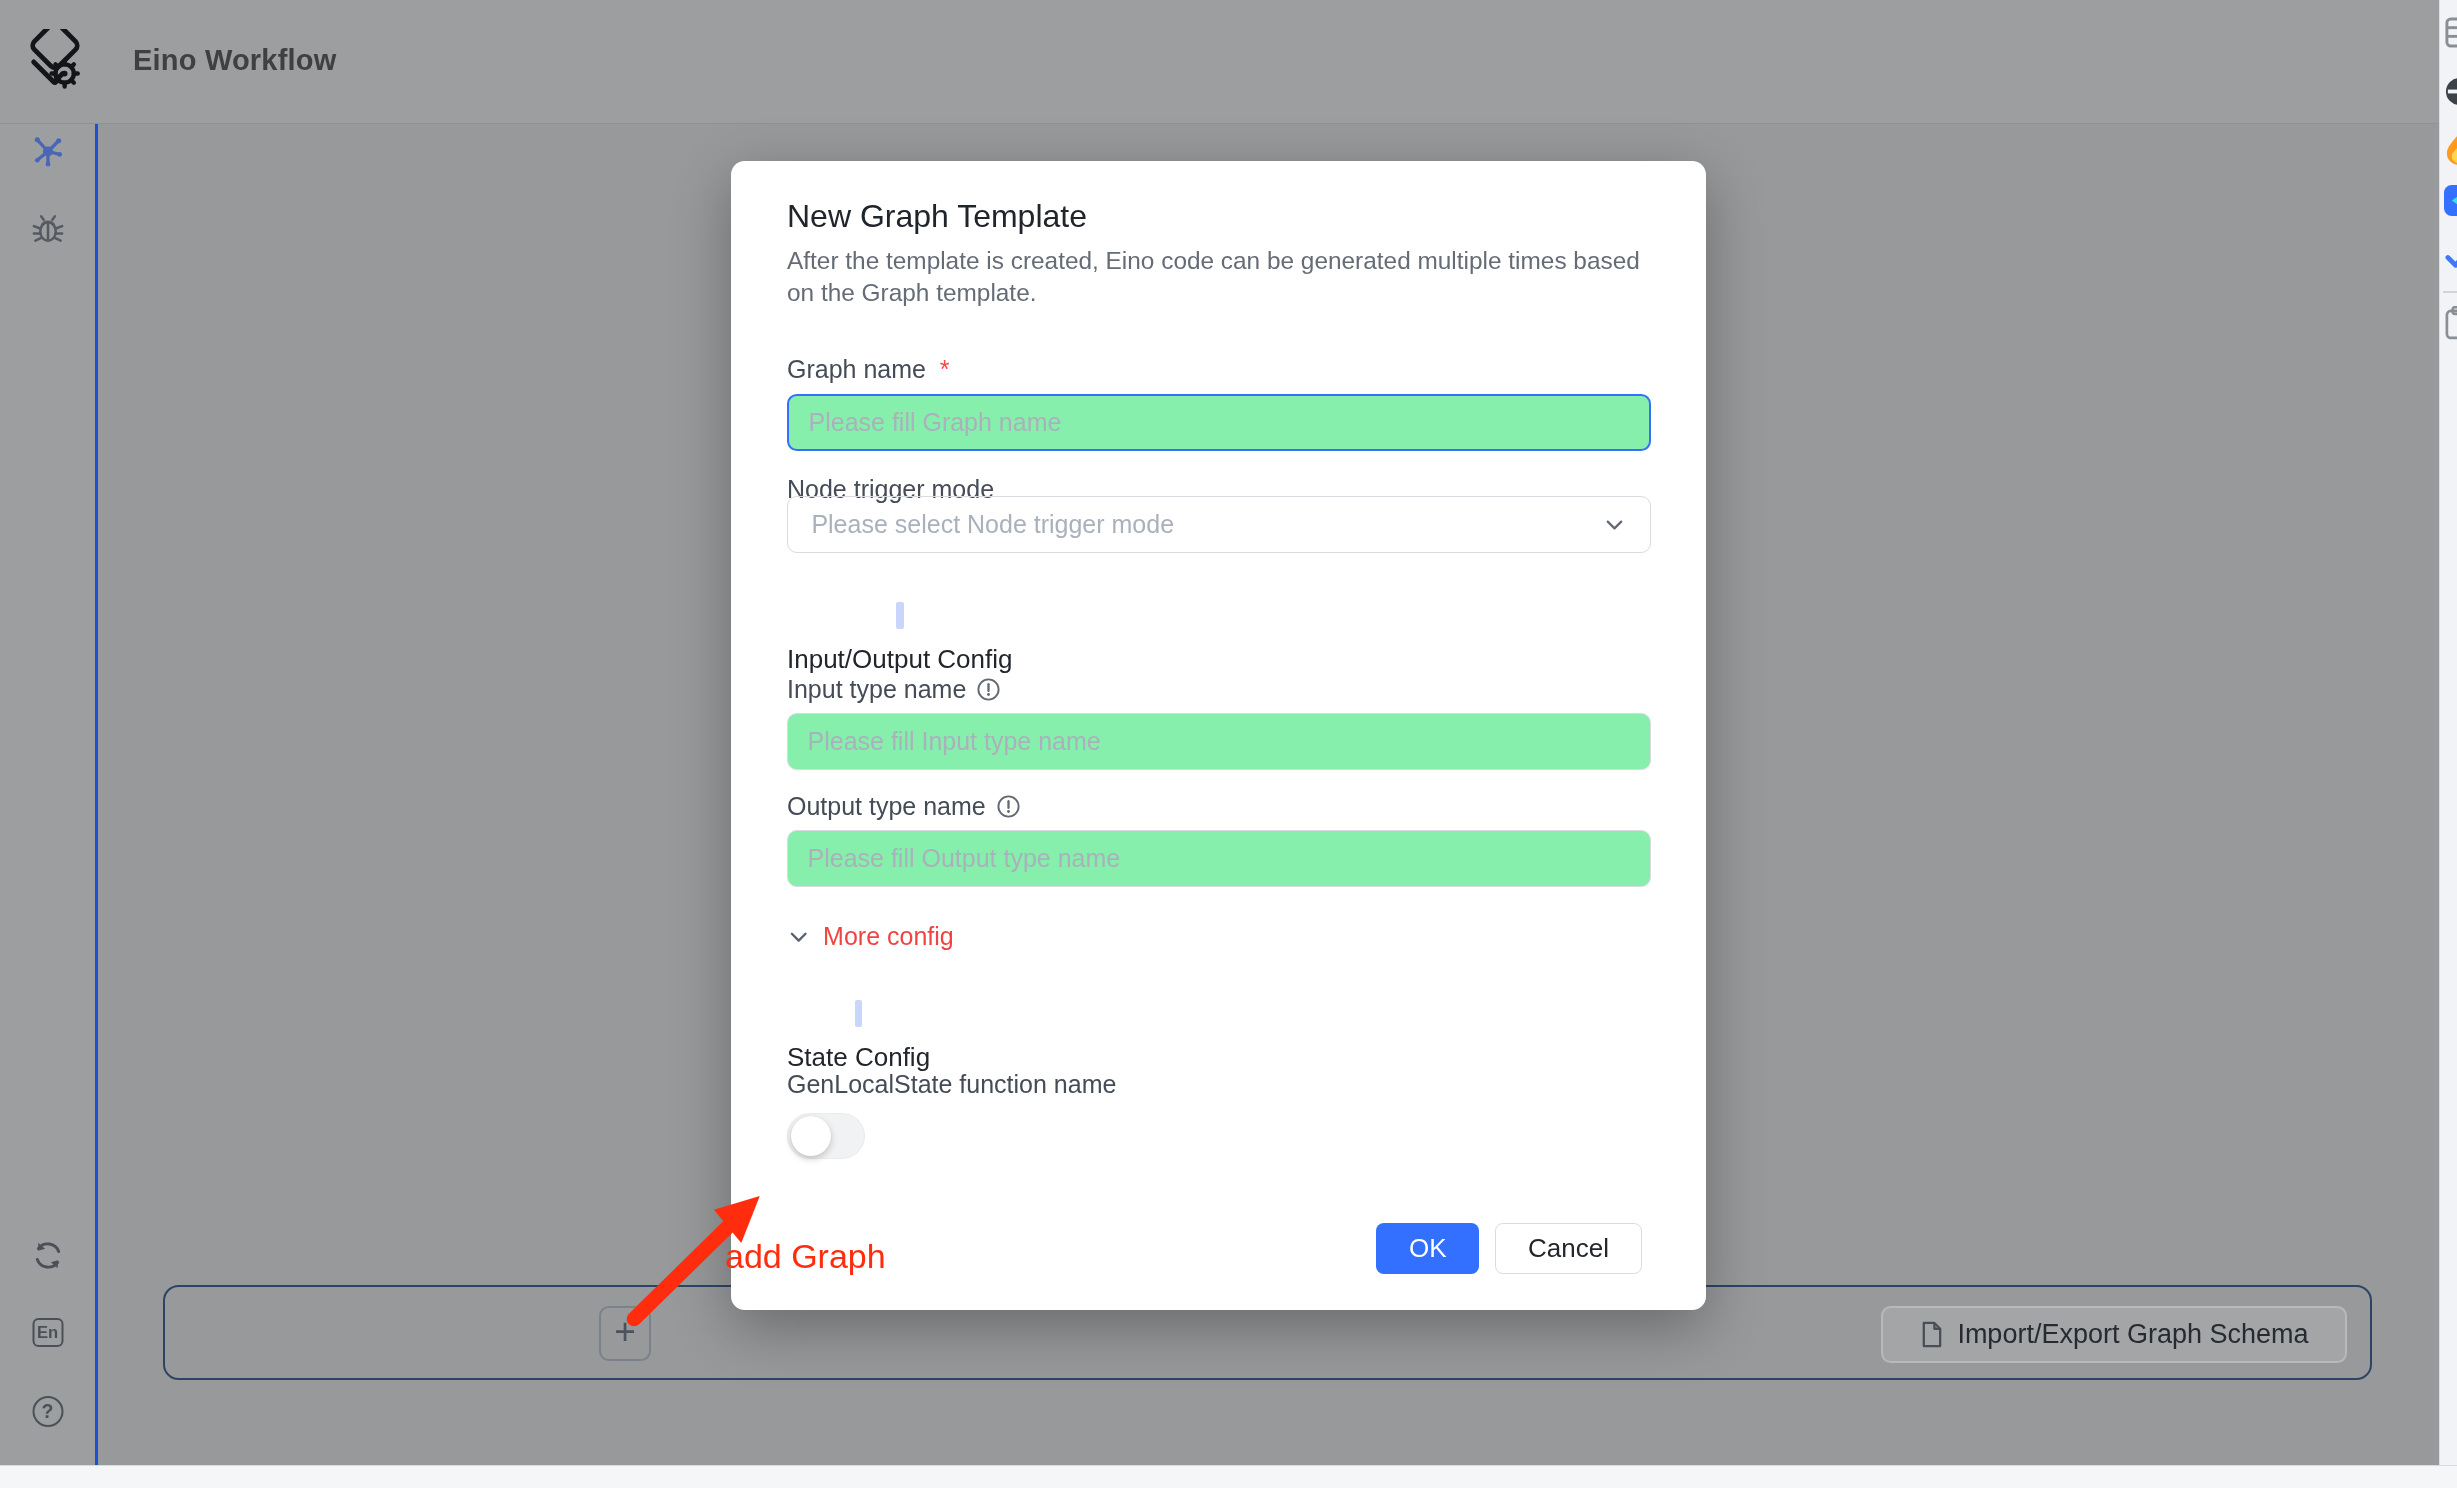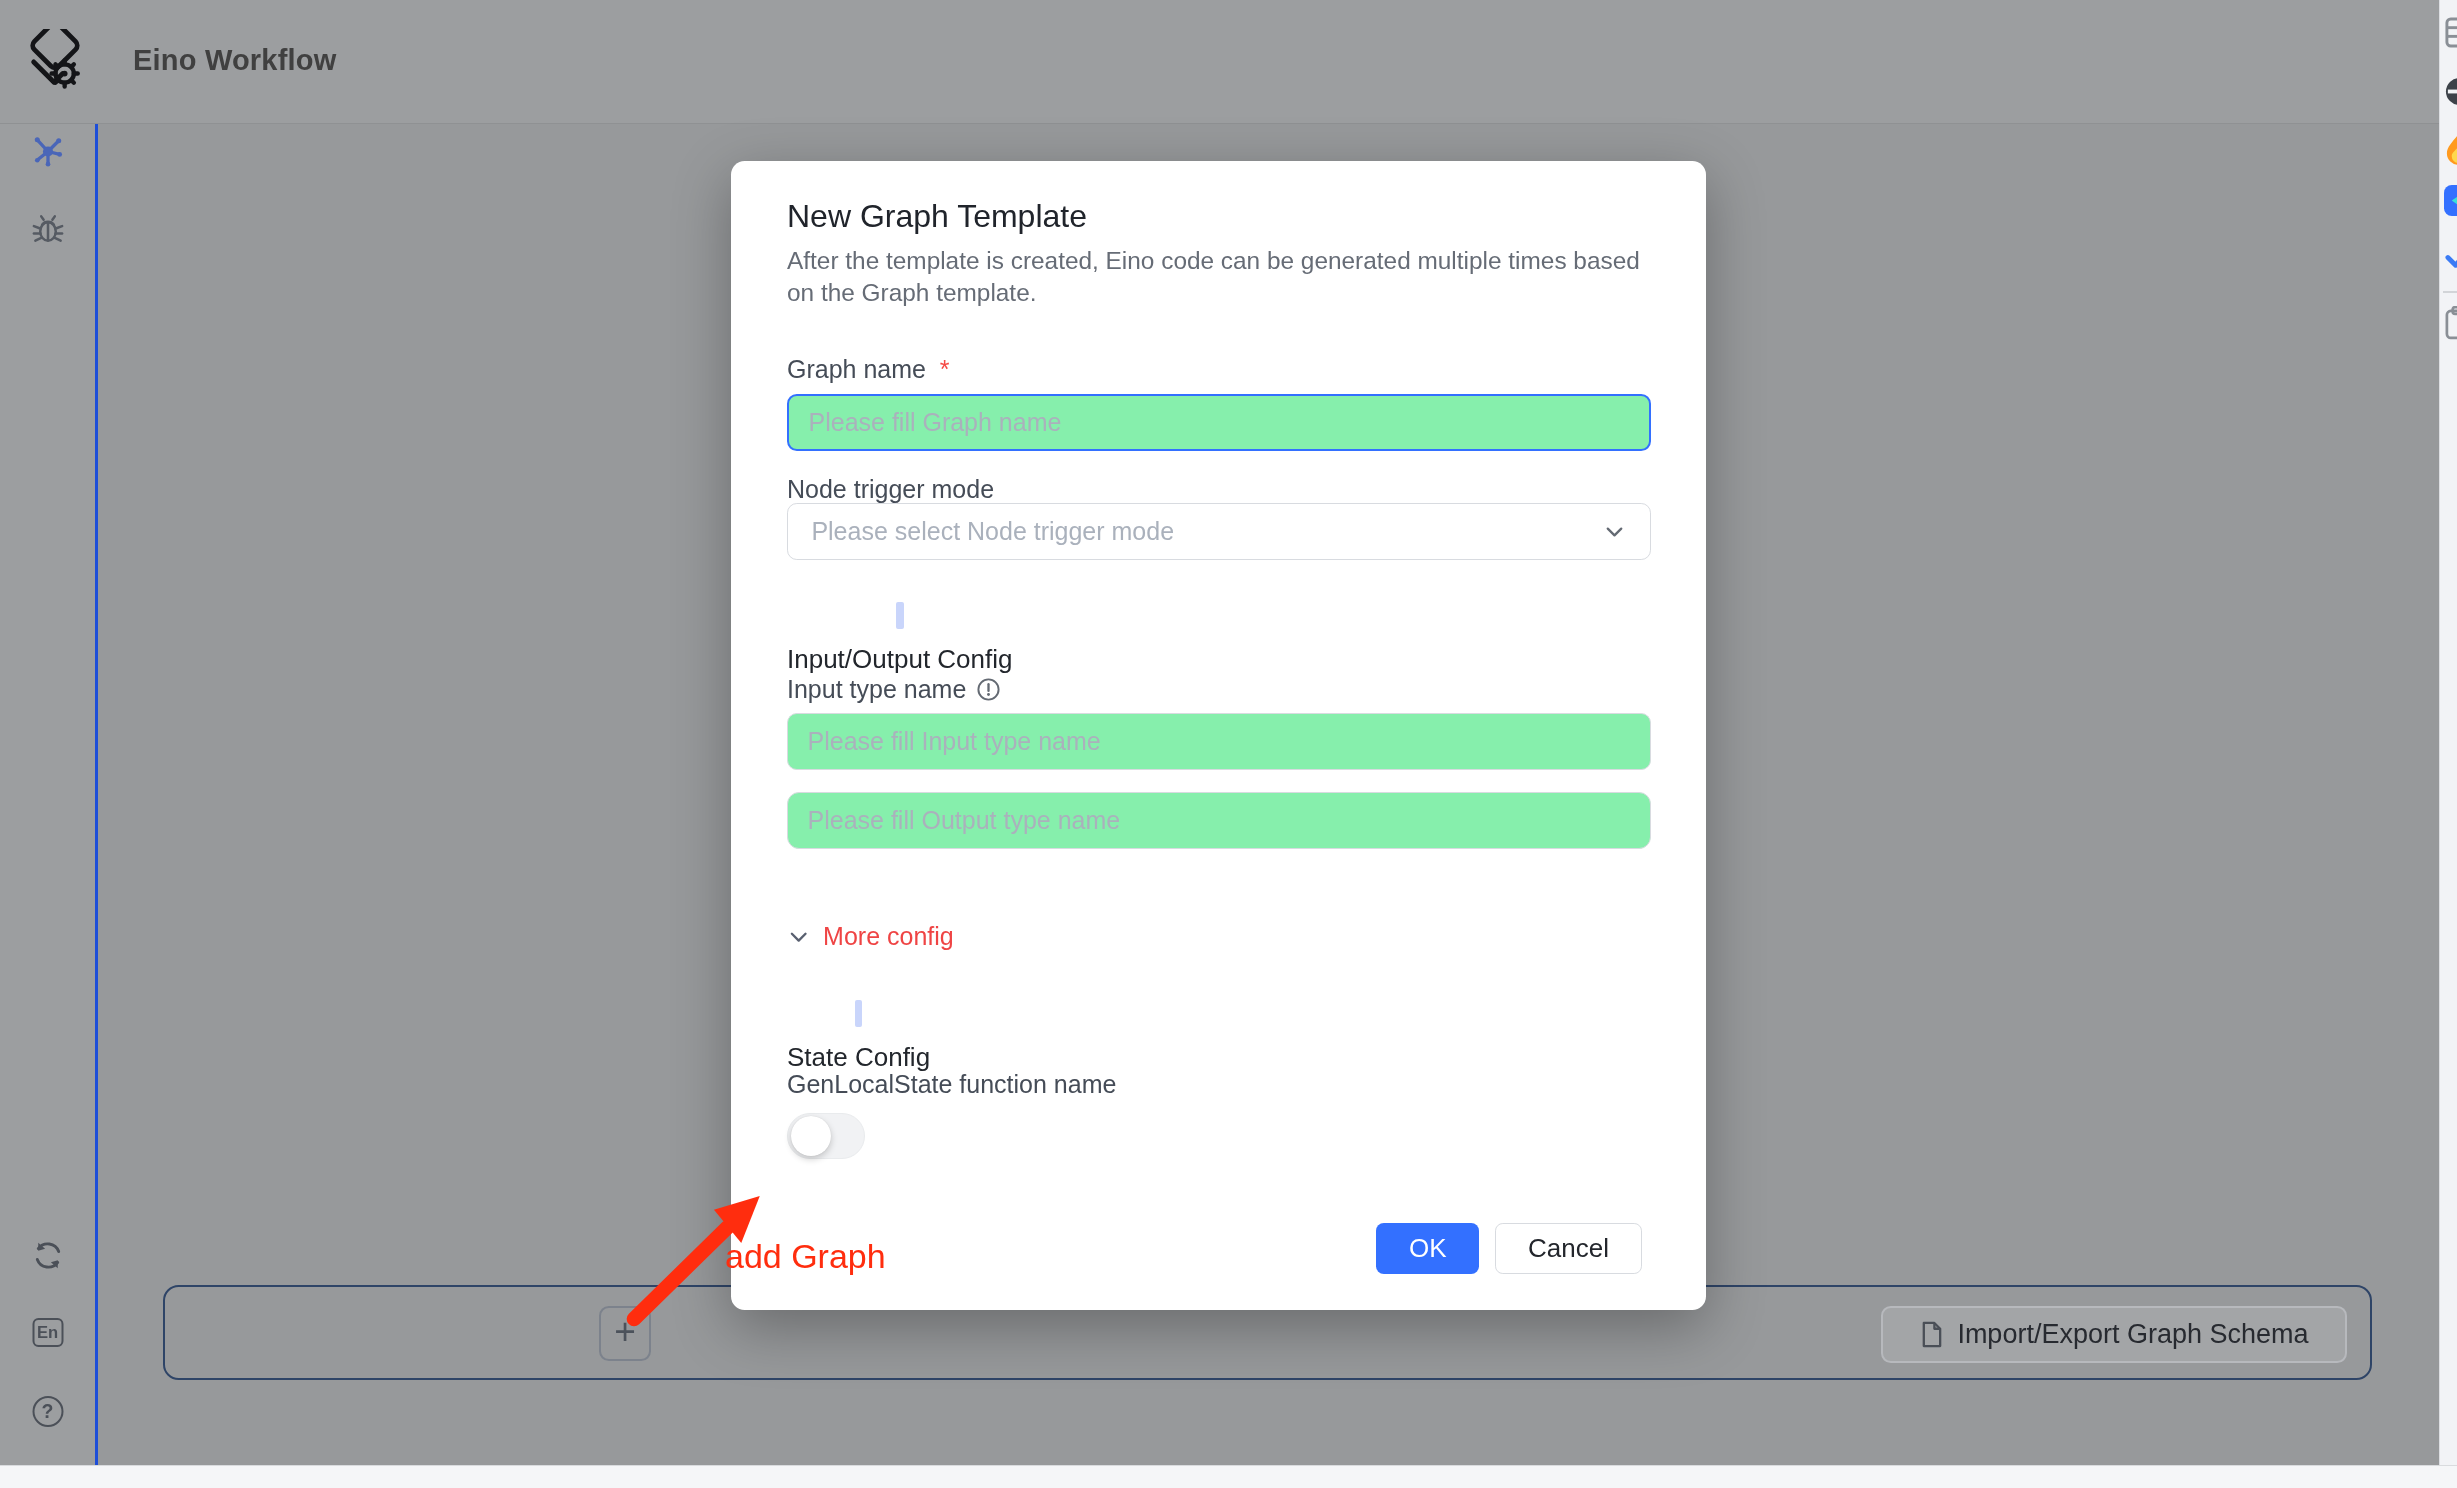--- a/index.html
+++ b/index.html
@@ -225,21 +225,21 @@
 
     <div class="m-label" style="top:194px;align-items:flex-end;">
       <span>Graph name</span>
         <span class="req">*</span>
     </div>
     <input class="m-input focused" style="top: 233px;" type="text" placeholder="Please fill Graph name">
 
     <div class="m-label" style="top:314px;">
       <span>Node trigger mode</span>
     </div>
-    <div class="m-select" style="top:342px;">
+    <div class="m-select" style="top:335px;">
       <span class="ph">Please select Node trigger mode</span>
       <svg width="25" height="25" viewBox="0 0 26 26">
         <path d="M 6 10 L 13 17 L 20 10" fill="none" stroke="#646a73" stroke-width="2.4" stroke-linecap="round" stroke-linejoin="round"></path>
       </svg>
     </div>
 
     <div class="section" style="top:441px;flex-direction:column;">
       <div class="bar"></div>
       <div class="s-title">Input/Output Config</div>
     </div>
@@ -255,21 +255,21 @@
     <input class="m-input" style="top: 552px;" type="text" placeholder="Please fill Input type name">
 
     <div class="m-label" style="top:631px;">
       <span>Output type name</span>
       <svg width="25" height="25" viewBox="0 0 26 26">
         <circle cx="13" cy="13" r="10.5" fill="none" stroke="#646a73" stroke-width="2"></circle>
         <line x1="13" y1="7.5" x2="13" y2="14.5" stroke="#646a73" stroke-width="2.4" stroke-linecap="round"></line>
         <circle cx="13" cy="18.2" r="1.5" fill="#646a73"></circle>
       </svg>
     </div>
-    <input class="m-input" style="top: 631px; border-radius: 12px;" type="text" placeholder="Please fill Output type name">
+    <input class="m-input" style="top: 669px;" type="text" placeholder="Please fill Output type name">
 
     <div class="more-config" style="top:761px;">
       <svg width="23.4" height="23.4" viewBox="0 0 24 24">
         <path d="M 5 9 L 12 16 L 19 9" fill="none" stroke="#596070" stroke-width="2.4" stroke-linecap="round" stroke-linejoin="round"></path>
       </svg>
       <span>More config</span>
     </div>
 
     <div class="section" style="top:839px;flex-direction:column;">
       <div class="bar"></div>

